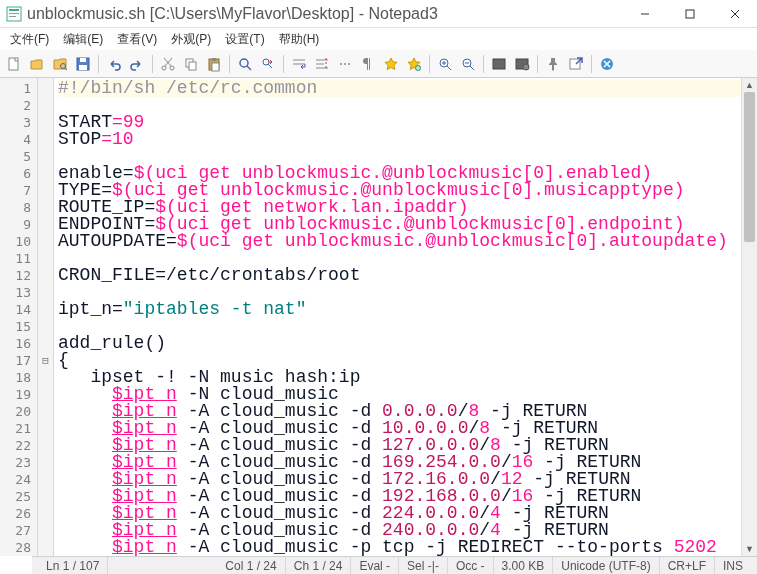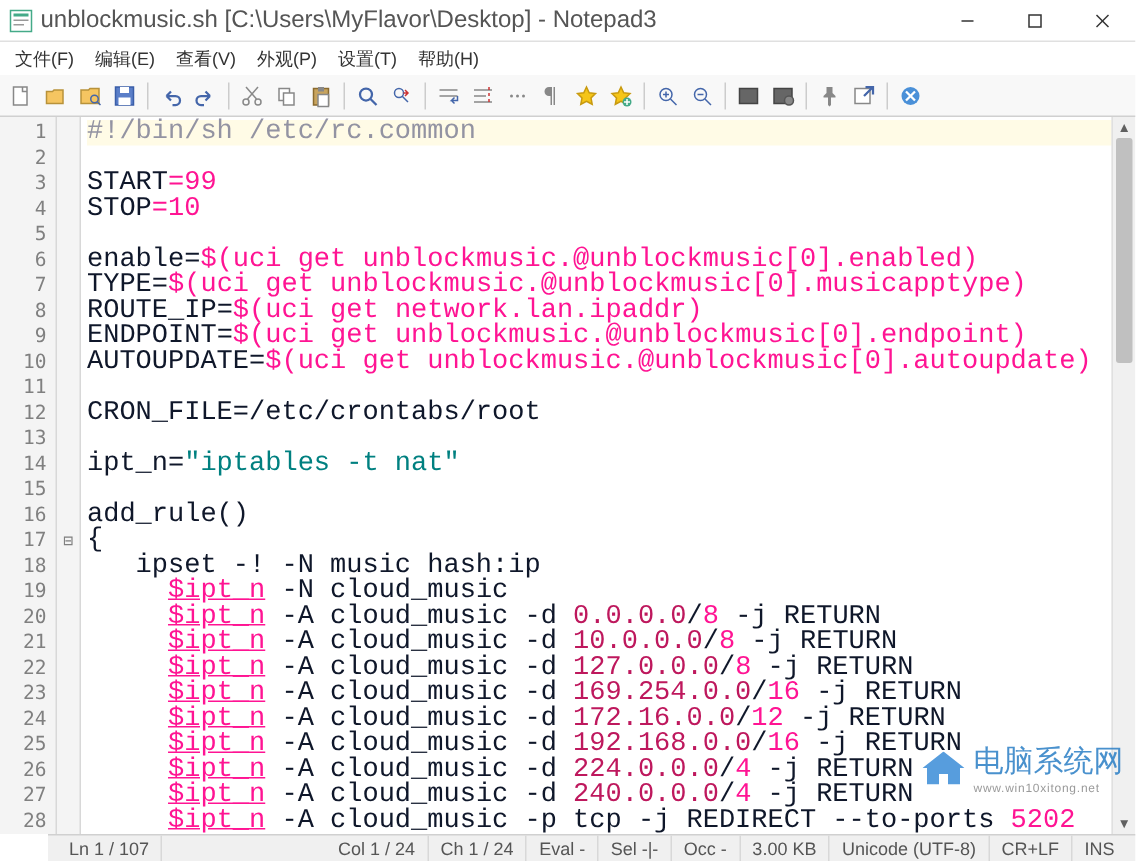--- a/index.html
+++ b/index.html
@@ -307,30 +307,20 @@
       <div class="fold-mark"></div>
       <div class="fold-mark"></div>
       <div class="fold-mark"></div>
     </div>
   <div class="code" id="code"><div class="ln hl-line"><span class="sh-comment">#!/bin/sh </span><span class="sh-comment">/etc/rc.common</span></div><div class="ln">&nbsp;</div><div class="ln"><span class="sh-assign">START</span><span class="sh-subst">=99</span></div><div class="ln"><span class="sh-assign">STOP</span><span class="sh-subst">=10</span></div><div class="ln">&nbsp;</div><div class="ln"><span class="sh-assign">enable</span><span class="sh-assign">=</span><span class="sh-subst">$(uci get unblockmusic.@unblockmusic[0].enabled)</span></div><div class="ln"><span class="sh-assign">TYPE</span><span class="sh-assign">=</span><span class="sh-subst">$(uci get unblockmusic.@unblockmusic[0].musicapptype)</span></div><div class="ln"><span class="sh-assign">ROUTE_IP</span><span class="sh-assign">=</span><span class="sh-subst">$(uci get network.lan.ipaddr)</span></div><div class="ln"><span class="sh-assign">ENDPOINT</span><span class="sh-assign">=</span><span class="sh-subst">$(uci get unblockmusic.@unblockmusic[0].endpoint)</span></div><div class="ln"><span class="sh-assign">AUTOUPDATE</span><span class="sh-assign">=</span><span class="sh-subst">$(uci get unblockmusic.@unblockmusic[0].autoupdate)</span></div><div class="ln">&nbsp;</div><div class="ln"><span class="sh-assign">CRON_FILE=/etc/crontabs/root</span></div><div class="ln">&nbsp;</div><div class="ln"><span class="sh-assign">ipt_n=</span><span class="sh-str">"iptables -t nat"</span></div><div class="ln">&nbsp;</div><div class="ln"><span class="sh-assign">add_rule()</span></div><div class="ln"><span class="sh-assign">{</span></div><div class="ln">   <span class="sh-assign">ipset -! -N music hash:ip</span></div><div class="ln">     <span class="sh-var">$ipt_n</span><span class="sh-assign"> -N cloud_music</span></div><div class="ln">     <span class="sh-var">$ipt_n</span><span class="sh-assign"> -A cloud_music -d </span><span class="sh-ip">0.0.0.0</span><span class="sh-assign">/</span><span class="sh-num">8</span><span class="sh-assign"> -j RETURN</span></div><div class="ln">     <span class="sh-var">$ipt_n</span><span class="sh-assign"> -A cloud_music -d </span><span class="sh-ip">10.0.0.0</span><span class="sh-assign">/</span><span class="sh-num">8</span><span class="sh-assign"> -j RETURN</span></div><div class="ln">     <span class="sh-var">$ipt_n</span><span class="sh-assign"> -A cloud_music -d </span><span class="sh-ip">127.0.0.0</span><span class="sh-assign">/</span><span class="sh-num">8</span><span class="sh-assign"> -j RETURN</span></div><div class="ln">     <span class="sh-var">$ipt_n</span><span class="sh-assign"> -A cloud_music -d </span><span class="sh-ip">169.254.0.0</span><span class="sh-assign">/</span><span class="sh-num">16</span><span class="sh-assign"> -j RETURN</span></div><div class="ln">     <span class="sh-var">$ipt_n</span><span class="sh-assign"> -A cloud_music -d </span><span class="sh-ip">172.16.0.0</span><span class="sh-assign">/</span><span class="sh-num">12</span><span class="sh-assign"> -j RETURN</span></div><div class="ln">     <span class="sh-var">$ipt_n</span><span class="sh-assign"> -A cloud_music -d </span><span class="sh-ip">192.168.0.0</span><span class="sh-assign">/</span><span class="sh-num">16</span><span class="sh-assign"> -j RETURN</span></div><div class="ln">     <span class="sh-var">$ipt_n</span><span class="sh-assign"> -A cloud_music -d </span><span class="sh-ip">224.0.0.0</span><span class="sh-assign">/</span><span class="sh-num">4</span><span class="sh-assign"> -j RETURN</span></div><div class="ln">     <span class="sh-var">$ipt_n</span><span class="sh-assign"> -A cloud_music -d </span><span class="sh-ip">240.0.0.0</span><span class="sh-assign">/</span><span class="sh-num">4</span><span class="sh-assign"> -j RETURN</span></div><div class="ln">     <span class="sh-var">$ipt_n</span><span class="sh-assign"> -A cloud_music -p tcp -j REDIRECT --to-ports </span><span class="sh-num">5202</span></div></div>
   <div class="vscroll">
     <div class="vscroll-arrow" style="top:0">▲</div>
     <div class="vscroll-thumb"></div>
     <div class="vscroll-arrow" style="bottom:0">▼</div>
   </div>
-  <div class="watermark">
-    <svg class="watermark-icon" viewBox="0 0 28 22">
-        <path d="M14 0L0 11h3v11h8v-7h6v7h8V11h3z" fill="#3a8cd8"></path>
-        <rect x="11" y="15" width="6" height="7" fill="#fff"></rect>
-      </svg>
-    <div>
-      <span class="watermark-text">电脑系统网</span>
-      <span class="watermark-sub">www.win10xitong.net</span>
-    </div>
-  </div>
 </div>
 
 <div class="statusbar">
   <span class="sb-cell">Ln 1 / 107</span>
   <span class="sb-spacer"></span>
   <span class="sb-cell">Col 1 / 24</span>
   <span class="sb-cell">Ch 1 / 24</span>
   <span class="sb-cell">Eval  -</span>
   <span class="sb-cell">Sel  -|-</span>
   <span class="sb-cell">Occ -</span>

